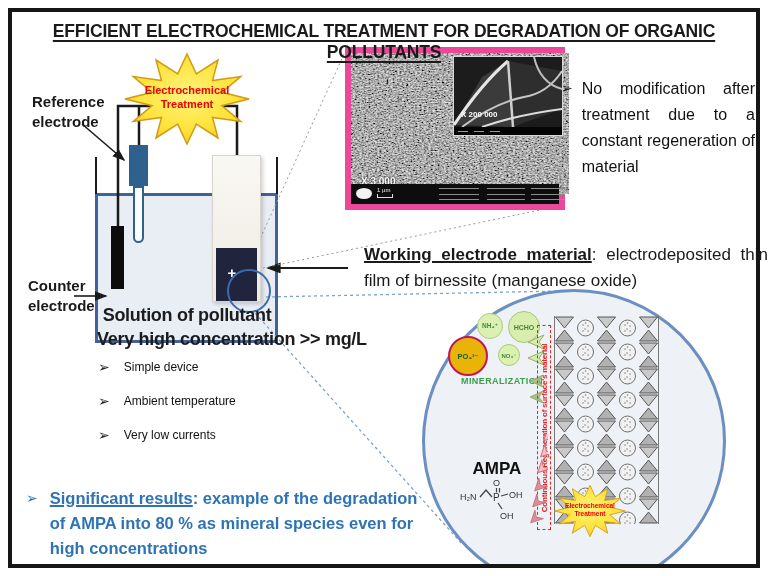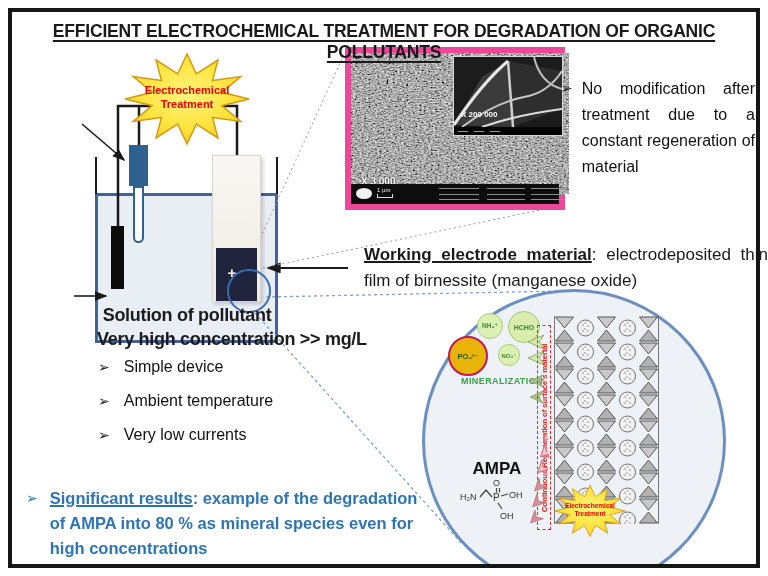--- a/index.html
+++ b/index.html
@@ -29,21 +29,21 @@
            letter-spacing:-0.3px;line-height:1.35;color:#1c1c1c;z-index:8;}
   .sol-txt div{white-space:nowrap;}
   
   .star-big{left:117px;top:49px;width:140px;height:100px;z-index:9;}
   .star-txt{position:absolute;left:0;width:100%;text-align:center;color:#ee0000;font-weight:bold;font-size:11px;line-height:1.25;}
   .star-big .star-txt{top:35px;}
   
   .lbullets{left:98px;top:350px;z-index:8;}
   .lbullets .row{display:flex;align-items:center;gap:14px;height:34px;}
   .lbullets .b{font-size:14px;color:#222;}
-  .lbullets .t{font-size:16px;color:#111;text-align:center;}
+  .lbullets .t{font-size:12px;color:#111;text-align:center;}
   
   .sem{left:345px;top:47px;width:220px;height:163px;background:#4c4c4c;border:6px solid #ec4899;box-sizing:border-box;z-index:6;}
   .sem-mag{left:10px;top:123px;color:#fff;font-weight:bold;font-size:10px;text-shadow:0 0 2px #000;z-index:3;}
   .sem-bar{left:0;bottom:0;width:100%;height:20px;background:#0d0d0d;z-index:3;}
   .sem-logo{left:5px;top:4px;width:16px;height:11px;background:#f2f2f2;border-radius:50%;}
   .sem-scale{left:26px;top:3px;color:#eee;font-size:6px;line-height:1.1;}
   .sem-scale .tick{width:14px;height:3px;border-left:1px solid #ddd;border-right:1px solid #ddd;border-bottom:1px solid #ddd;}
   .meta{top:4px;height:12px;display:flex;flex-direction:column;justify-content:space-between;}
   .meta i{display:block;height:1px;background:#8d8d8d;}
   .inset{left:102px;top:3px;width:110px;height:80px;background:#1c1c1c;border:1px solid #d8d8d8;box-sizing:border-box;z-index:2;}
@@ -221,20 +221,22 @@
   <div class="abs wall" style="left:95px;"></div>
   <div class="abs wall" style="left:276px;"></div>
   <div class="abs counter-el"></div>
   <div class="abs ref-body"></div>
   <div class="abs ref-tube"></div>
   <div class="abs slide"></div>
   <div class="abs film"></div>
   <div class="abs film-plus">+</div>
   <div class="abs zoom-ring"></div>
 
+  <div class="abs lbl ref-lbl">Reference electrode</div>
+  <div class="abs lbl cnt-lbl">Counter electrode</div>
 
   <div class="abs sol-txt">
     <div>Solution of pollutant</div>
     <div>Very high concentration &gt;&gt; mg/L</div>
   </div>
 
   <div class="abs star-big">
     <svg width="140" height="100" viewBox="-70 -50 140 100">
         <use href="#starshape"></use>
       </svg>

